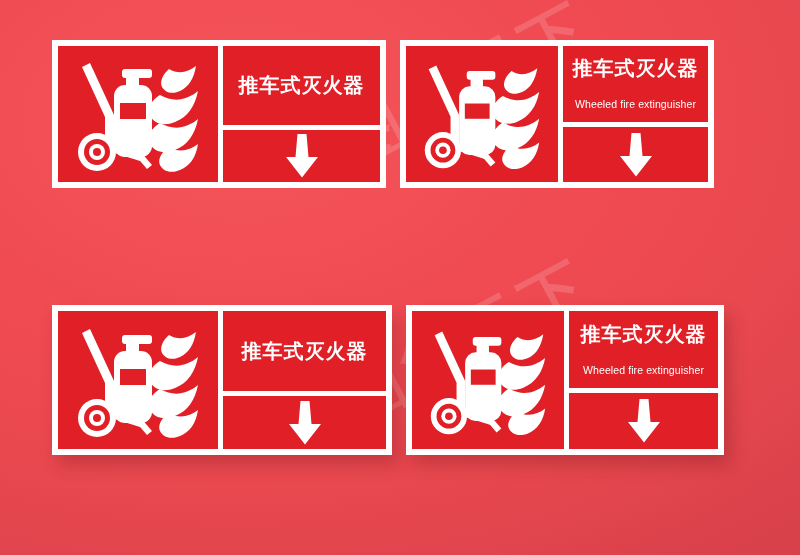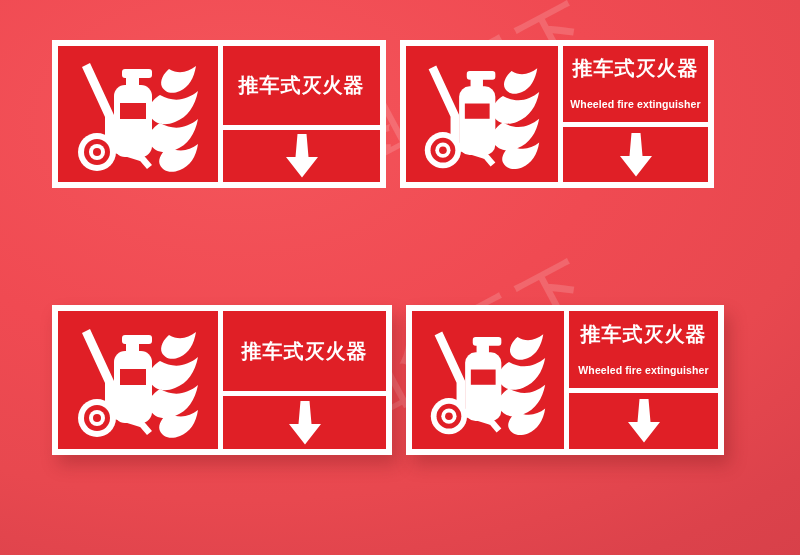--- a/index.html
+++ b/index.html
@@ -93,21 +93,21 @@
     line-height: 1.05;
   }
   .caption-cn {
     font-size: 20px;
     font-weight: 700;
     letter-spacing: 1px;
     white-space: nowrap;
   }
   .caption-en {
     font-size: 10.5px;
-    font-weight: 700;
+    font-weight: 400;
     letter-spacing: 0.1px;
     white-space: nowrap;
     margin-top: 20px;
   }
   .arrow-cell {
     background: #e01f26;
     display: flex;
     align-items: center;
     justify-content: center;
     box-sizing: border-box;

